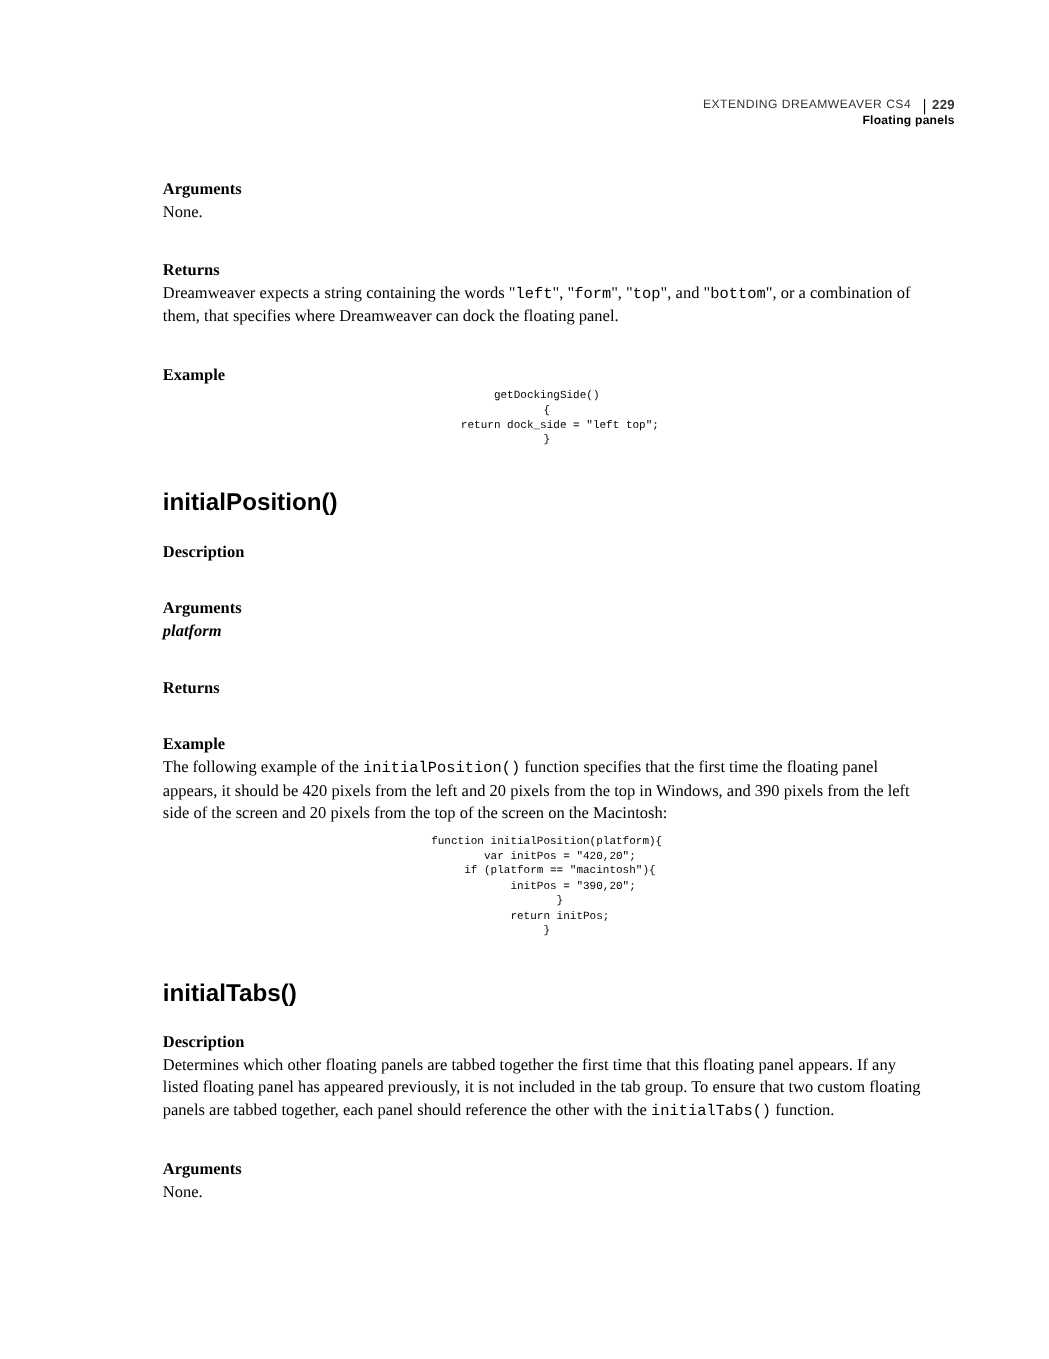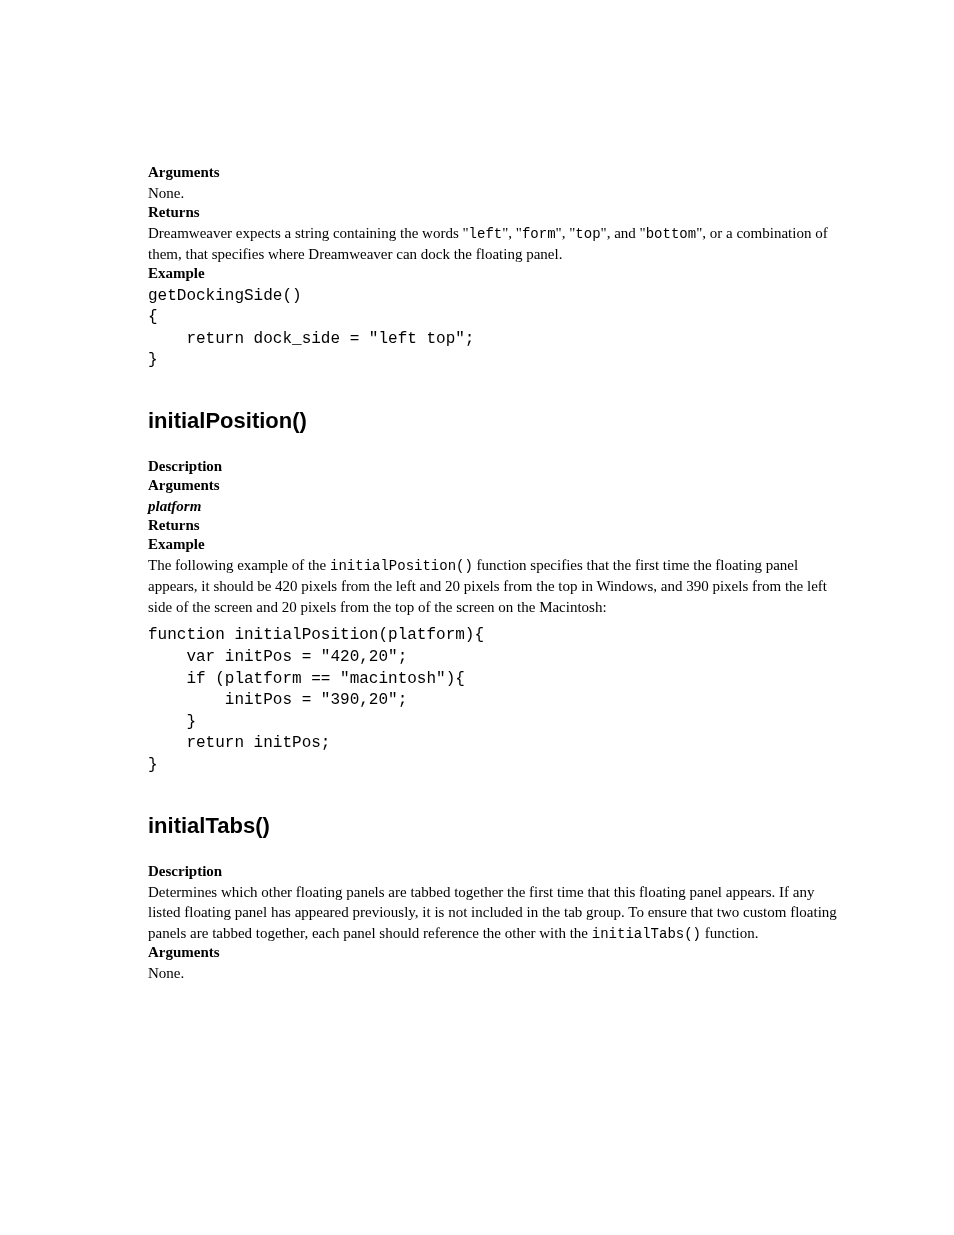--- a/index.html
+++ b/index.html
@@ -56,38 +56,39 @@
     font-size: 11px;
     margin-top: 2px;
   }
   .content {
     margin-top: 76px;
   }
   .subhead {
     font-family: "Minion Pro", "Times New Roman", Georgia, serif;
     font-weight: 700;
     font-size: 15px;
-    margin-top: 0;
+    margin-top: 34px;
     margin-bottom: 2px;
   }
   .body {
     font-size: 15px;
     line-height: 1.38;
   }
   .body .code {
     font-family: "Courier New", Courier, monospace;
     font-size: 14px;
   }
   .italic { font-style: italic; font-weight: bold; }
   pre.codeblock {
     font-family: "Courier New", Courier, monospace;
-    font-size: 16px;
+    font-size: 10px;
     line-height: 1.35;
     white-space: pre;
     margin: 4px 0 0 0;
+    text-align: center;
   }
   h2.func {
     font-family: "Myriad Pro", "Helvetica Neue", Arial, sans-serif;
     font-weight: 700;
     font-size: 22px;
     margin: 36px 0 0 0;
     color: #000;
   }
   h2.func + .subhead { margin-top: 24px; }
   ul.bullets {
@@ -103,20 +104,28 @@
     content: "•  ";
     font-size: 13px;
   }
   .gap-sm { height: 4px; }
 </style>
 </head>
 <body>
 
 <div class="page">
 
+  <div class="running-header">
+    <div class="line1">
+      <span class="book">EXTENDING DREAMWEAVER CS4</span>
+      <span class="sep"></span>
+      <span class="pagenum">229</span>
+    </div>
+    <div class="chapter">Floating panels</div>
+  </div>
 
   <div class="content">
 
     <div class="subhead">Arguments</div>
     <div class="body">None.</div>
 
     <div class="subhead">Returns</div>
     <div class="body">
       <span>Dreamweaver expects a string containing the words "</span><span class="code">left</span><span>", "</span><span class="code">form</span><span>", "</span><span class="code">top</span><span>", and "</span><span class="code">bottom</span><span>", or a combination of them, that specifies where Dreamweaver can dock the floating panel.</span>
     </div>

